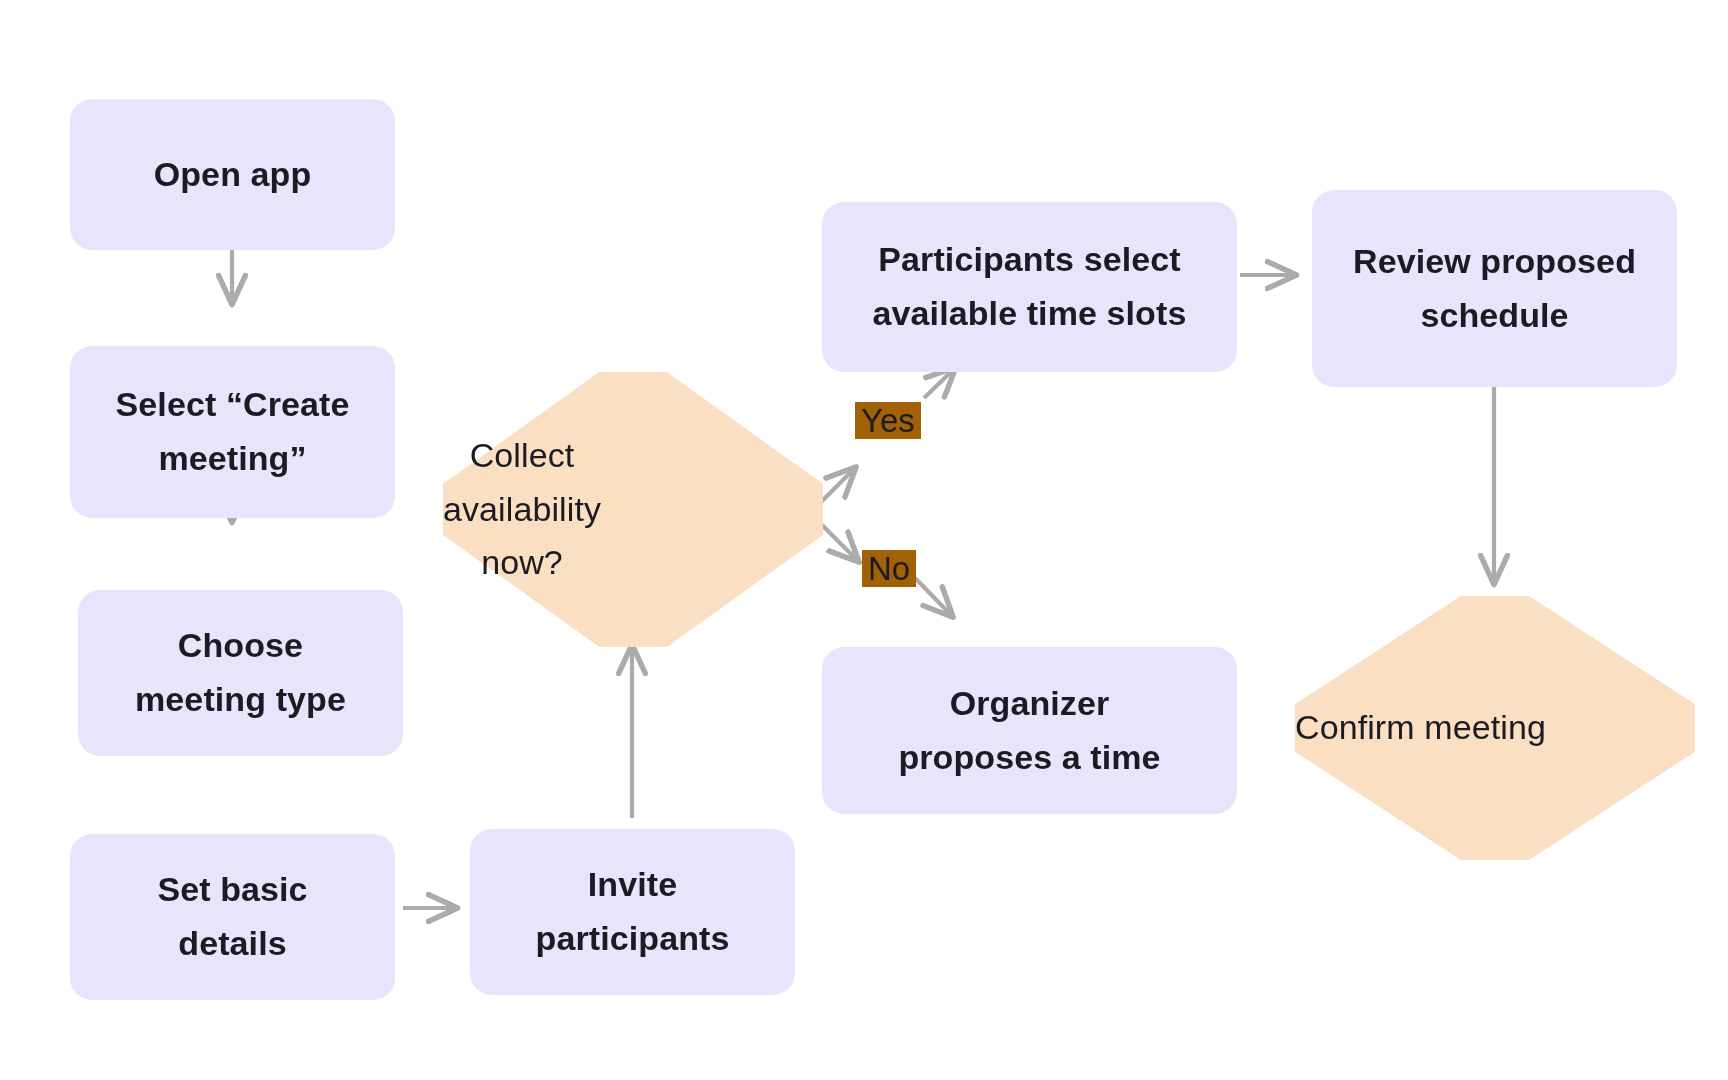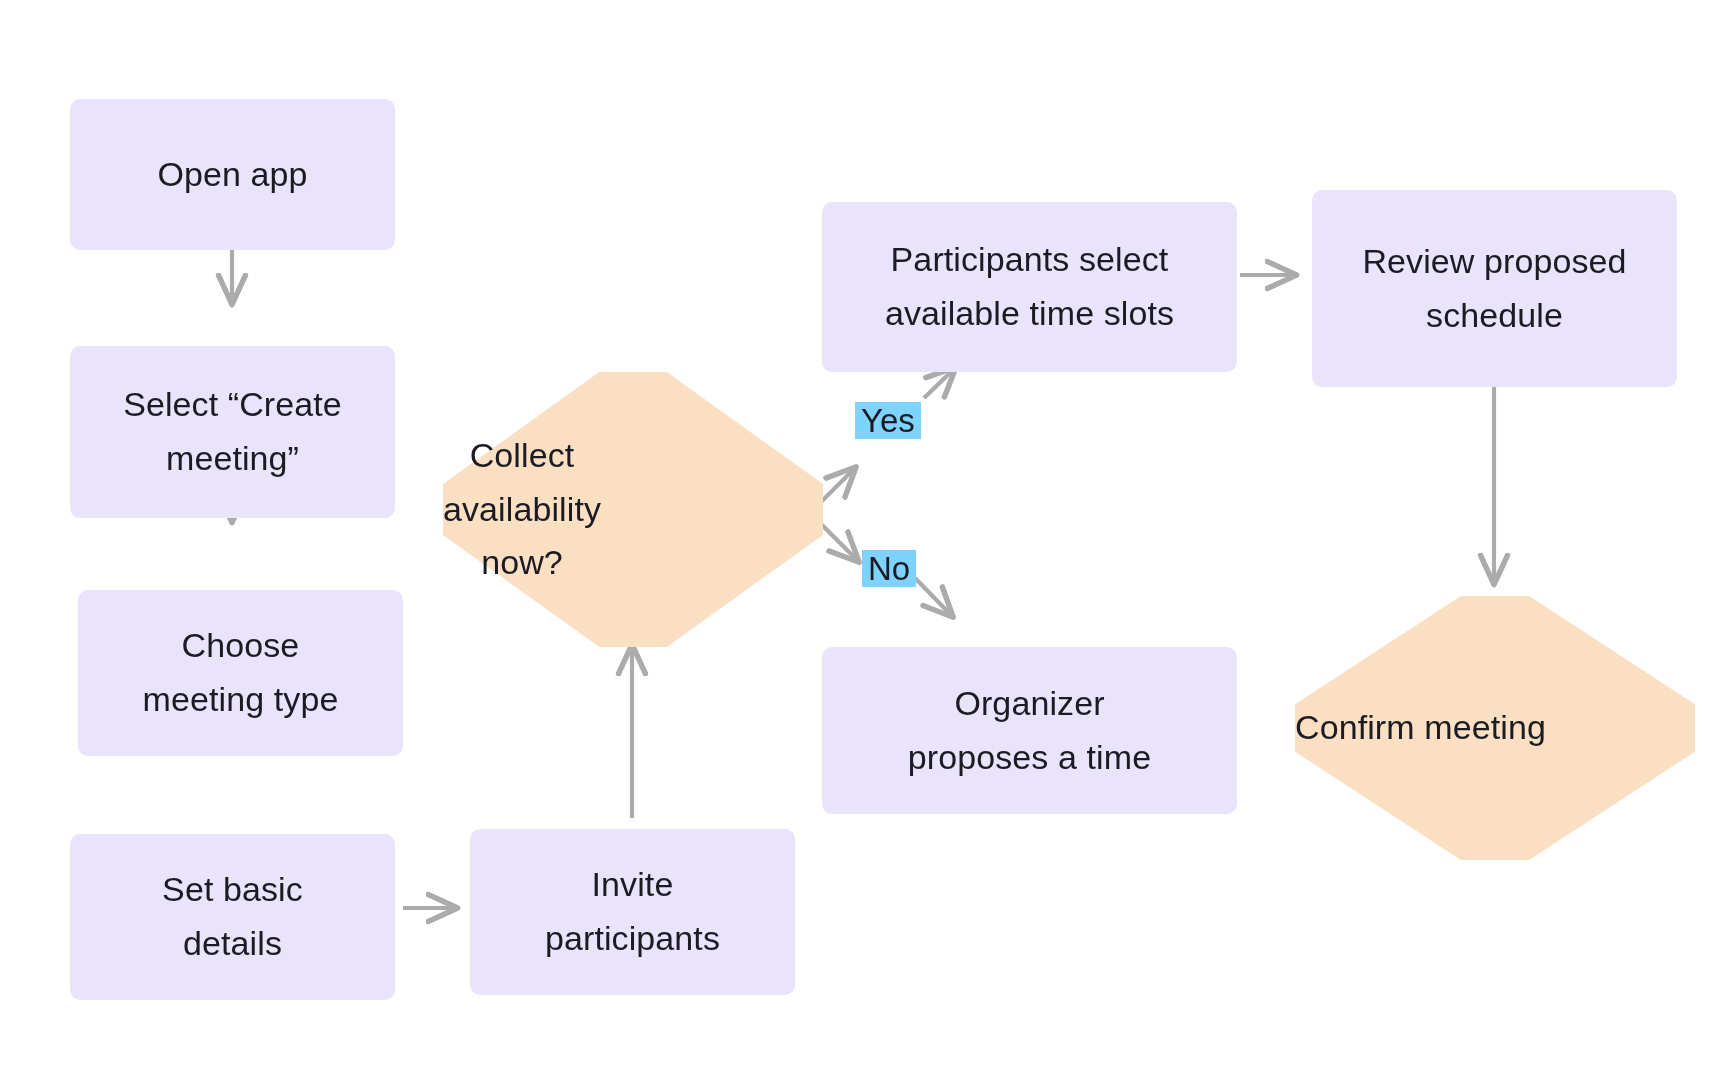--- a/index.html
+++ b/index.html
@@ -29,21 +29,22 @@
     box-sizing: border-box;
     color: #1B1B23;
     font-size: 34px;
     line-height: 1.58;
     letter-spacing: 0.1px;
     font-weight: 400;
     z-index: 3;
   }
   .process {
     background: #E9E4FB;
-    border-radius: 10px;
+    border-radius: 22px;
+    font-weight: bold;
   }
   .decision-wrap {
     position: absolute;
     z-index: 3;
   }
   .decision-shape {
     position: absolute;
     left: 0; top: 0;
     width: 100%;
     height: 100%;
@@ -63,21 +64,21 @@
     line-height: 1.58;
     letter-spacing: 0.1px;
     z-index: 2;
   }
   .edge-label {
     position: absolute;
     color: #1B1B23;
     font-size: 33px;
     line-height: 1;
     z-index: 4;
-    background: #7dd3fc;
+    background: #a16207;
     padding: 2px 6px;
     white-space: nowrap;
   }
   svg#arrows {
     position: absolute;
     left: 0; top: 0;
     width: 1728px;
     height: 1080px;
     z-index: 1;
   }

